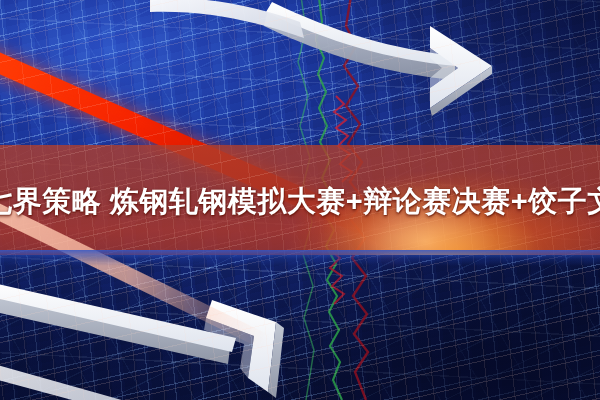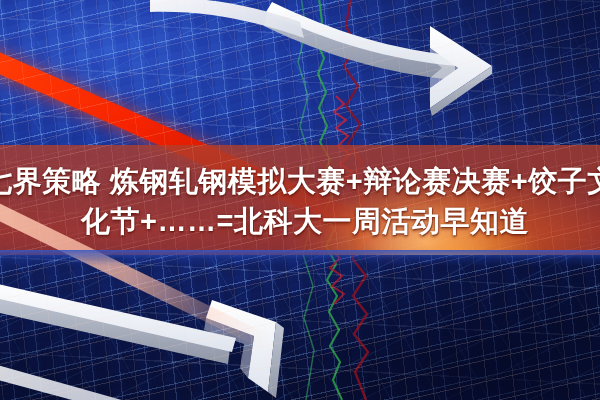--- a/index.html
+++ b/index.html
@@ -274,16 +274,15 @@
   </svg>
 
   <div class="caption-band">
     <div class="band-grid"></div>
     <div class="pale-stripe"></div>
   </div>
   <div class="bottom-glow"></div>
 
   <div class="headline">
     <div class="line l1">七界策略 炼钢轧钢模拟大赛+辩论赛决赛+饺子文</div>
-    <div class="line l2">化节+……=北科大一周活动早知道</div>
   </div>
 
 </div>
 
 </body></html>

